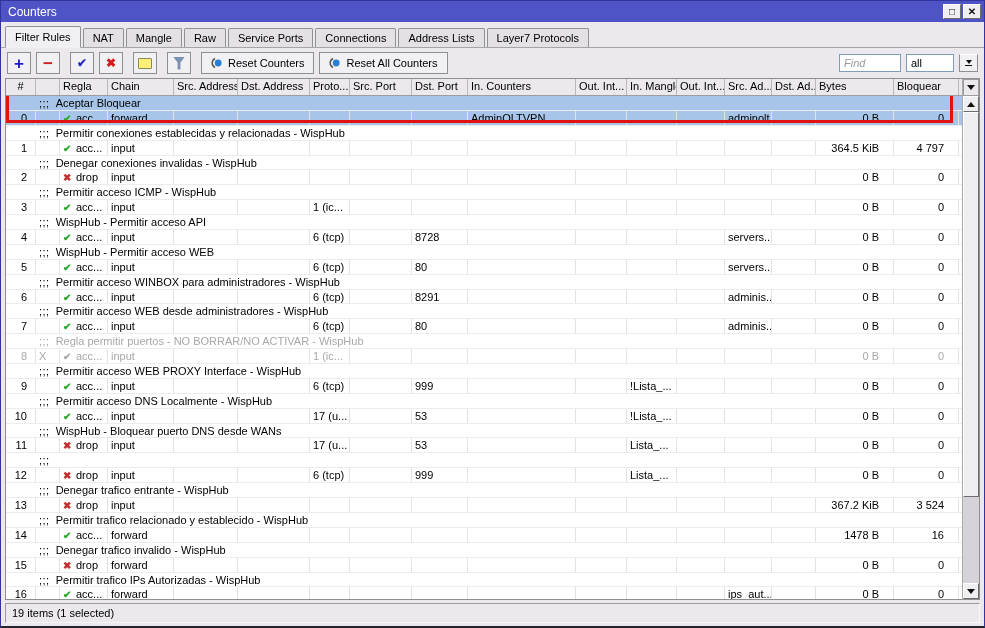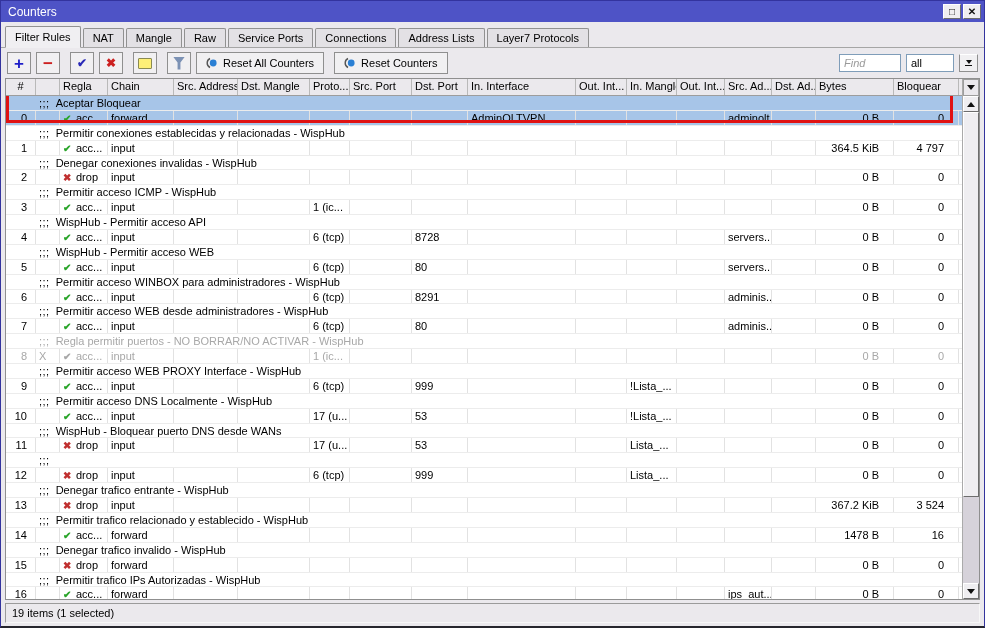--- a/index.html
+++ b/index.html
@@ -140,33 +140,33 @@
     </div>
     <div class="tb-btn">
       <span class="glyph-x">✖</span>
     </div>
     <div class="tb-btn grp">
       <span class="note-shape"></span>
     </div>
     <div class="tb-btn grp">
       <span class="funnel-shape"></span>
     </div>
+    <div class="tb-btn tb-text grp">
+      <svg width="12" height="12">
+        <path d="M4 1.5 A5 5 0 0 0 4 10.5" stroke="#555" stroke-width="1.4" fill="none"></path>
+        <circle cx="7.2" cy="6" r="3.4" fill="#2a7fd4"></circle>
+      </svg>
+      <span>Reset Counters</span>
+    </div>
     <div class="tb-btn tb-text">
       <svg width="12" height="12">
         <path d="M4 1.5 A5 5 0 0 0 4 10.5" stroke="#555" stroke-width="1.4" fill="none"></path>
         <circle cx="7.2" cy="6" r="3.4" fill="#2a7fd4"></circle>
       </svg>
       <span>Reset All Counters</span>
-    </div>
-    <div class="tb-btn tb-text grp">
-      <svg width="12" height="12">
-        <path d="M4 1.5 A5 5 0 0 0 4 10.5" stroke="#555" stroke-width="1.4" fill="none"></path>
-        <circle cx="7.2" cy="6" r="3.4" fill="#2a7fd4"></circle>
-      </svg>
-      <span>Reset Counters</span>
     </div>
     <div class="tb-spacer"></div>
     <input class="find-input" placeholder="Find" style="">
     <div class="combo">
       <span>all</span>
     </div>
     <div class="combo-arrow-btn">
       <span style="display:flex;flex-direction:column;align-items:center;">
         <span class="tri-down" style="border-left-width:3px;border-right-width:3px;border-top-width:4px;"></span>
         <span class="bar"></span>
@@ -175,25 +175,25 @@
   </div>
 
   <div class="table-area">
     <div class="main-col">
       <div class="header-row">
           <div class="hcell col-num" style="width: 30px;">#</div>
           <div class="hcell col-flag" style="width: 24px;"></div>
           <div class="hcell col-action" style="width: 48px;">Regla</div>
           <div class="hcell col-chain" style="width: 66px;">Chain</div>
           <div class="hcell col-src_address" style="width: 64px;">Src. Address</div>
-          <div class="hcell col-dst_address" style="width: 72px;">Dst. Mangle</div>
+          <div class="hcell col-dst_address" style="width: 72px;">Dst. Address</div>
           <div class="hcell col-proto" style="width: 40px;">Proto...</div>
           <div class="hcell col-src_port" style="width: 62px;">Src. Port</div>
           <div class="hcell col-dst_port" style="width: 56px;">Dst. Port</div>
-          <div class="hcell col-in_interface" style="width: 108px;">In. Interface</div>
+          <div class="hcell col-in_interface" style="width: 108px;">In. Counters</div>
           <div class="hcell col-out_interface" style="width: 51px;">Out. Int...</div>
           <div class="hcell col-in_interface_list" style="width: 50px;">In. Mangle...</div>
           <div class="hcell col-out_interface_list" style="width: 48px;">Out. Int...</div>
           <div class="hcell col-src_address_list" style="width: 47px;">Src. Ad...</div>
           <div class="hcell col-dst_address_list" style="width: 44px;">Dst. Ad...</div>
           <div class="hcell col-bytes" style="width: 78px;">Bytes</div>
           <div class="hcell col-packets" style="width: 65px;">Bloquear</div>
           <div class="hcell fill"></div>
         </div>
       <div class="list-body">

